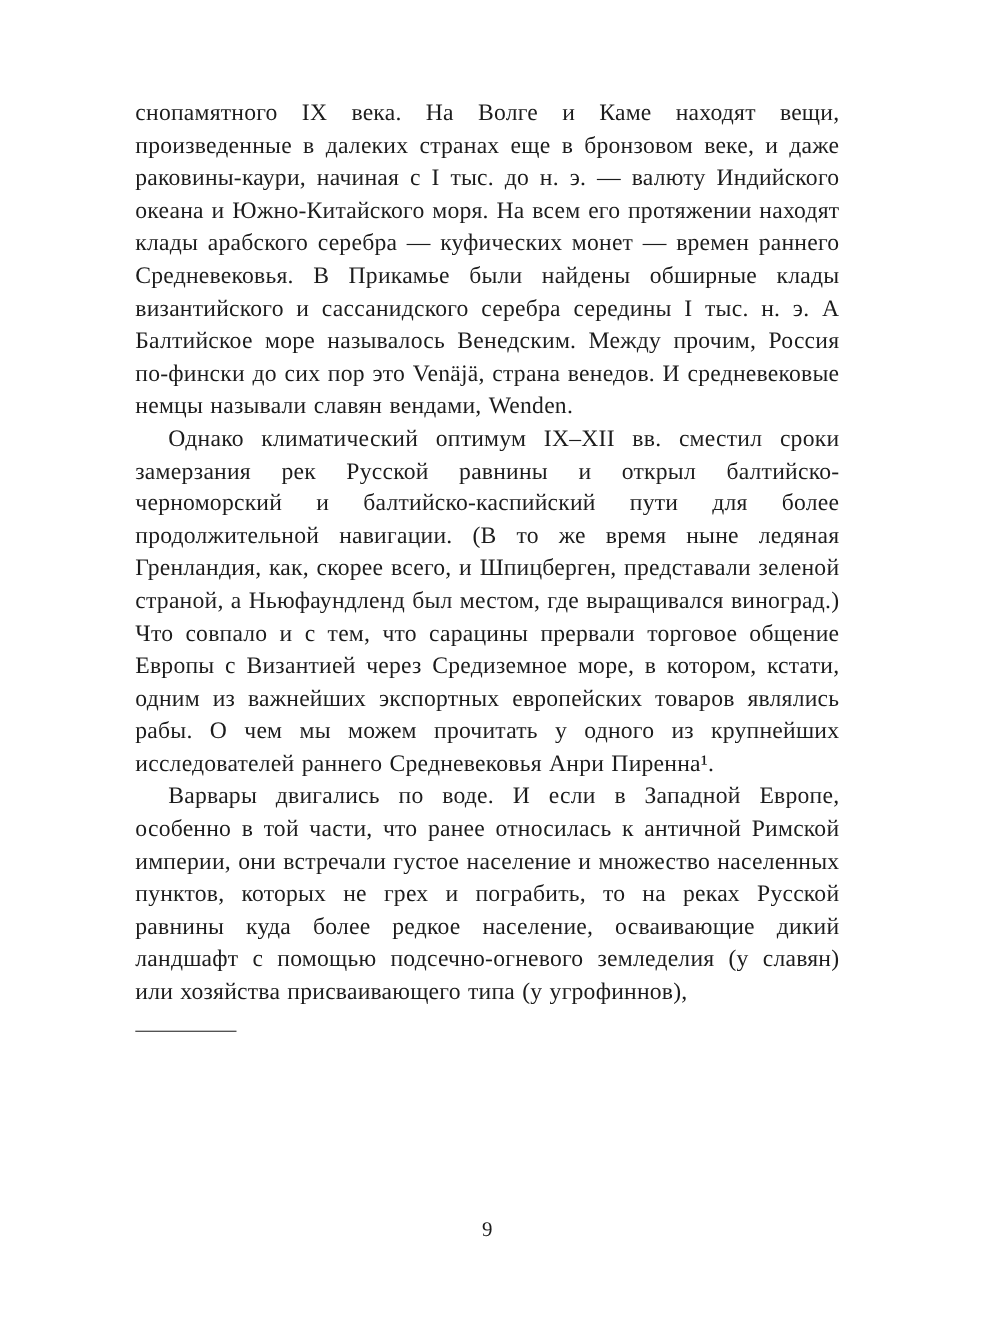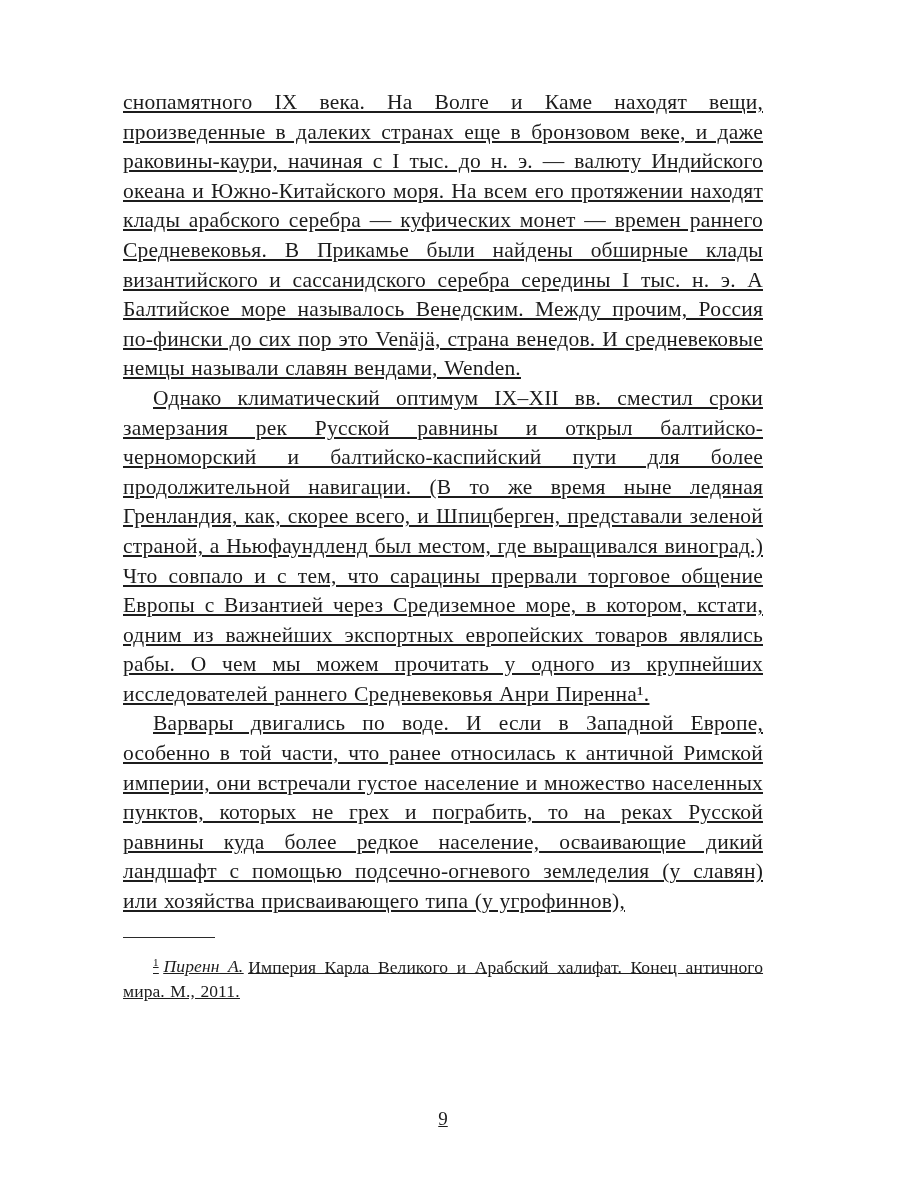--- a/index.html
+++ b/index.html
@@ -1,15 +1,15 @@
 <!DOCTYPE html>
 <html lang="ru"><head>
 <meta charset="utf-8">
 <style>
-  * { margin: 0; padding: 0; box-sizing: border-box; text-decoration: underline; }
+  * { margin: 0; padding: 0; box-sizing: border-box; }
   html, body {
     width: 900px;
     height: 1200px;
     background: #ffffff;
   }
   body {
     font-family: "Liberation Serif", "DejaVu Serif", serif;
     color: #1c1c1c;
     -webkit-font-smoothing: antialiased;
   }
@@ -73,17 +73,16 @@
 <body>
 
 <div class="page">
   <div class="text-block">
     <p class="para no-indent">снопамятного IX века. На Волге и Каме находят вещи, произведенные в далеких странах еще в бронзовом веке, и даже раковины-каури, начиная с I тыс. до н. э. — валюту Индийского океана и Южно-Китайского моря. На всем его протяжении находят клады арабского серебра — куфических монет — времен раннего Средневековья. В Прикамье были найдены обширные клады византийского и сассанидского серебра середины I тыс. н. э. А Балтийское море называлось Венедским. Между прочим, Россия по-фински до сих пор это Venäjä, страна венедов. И средневековые немцы называли славян вендами, Wenden.</p>
     <p class="para">Однако климатический оптимум IX–XII вв. сместил сроки замерзания рек Русской равнины и открыл балтийско-черноморский и балтийско-каспийский пути для более продолжительной навигации. (В то же время ныне ледяная Гренландия, как, скорее всего, и Шпицберген, представали зеленой страной, а Ньюфаундленд был местом, где выращивался виноград.) Что совпало и с тем, что сарацины прервали торговое общение Европы с Византией через Средиземное море, в котором, кстати, одним из важнейших экспортных европейских товаров являлись рабы. О чем мы можем прочитать у одного из крупнейших исследователей раннего Средневековья Анри Пиренна¹.</p>
     <p class="para">Варвары двигались по воде. И если в Западной Европе, особенно в той части, что ранее относилась к античной Римской империи, они встречали густое население и множество населенных пунктов, которых не грех и пограбить, то на реках Русской равнины куда более редкое население, осваивающие дикий ландшафт с помощью подсечно-огневого земледелия (у славян) или хозяйства присваивающего типа (у угрофиннов),</p>
 
     <div class="footnote-sep"></div>
 
-    <p class="footnote"><sup>1</sup><i>Пиренн А.</i><span>Империя Карла Великого и Арабский халифат. Конец античного мира. М., 2011.</span></p>
   </div>
 
   <div class="page-number">9</div>
 </div>
 
 </body></html>

